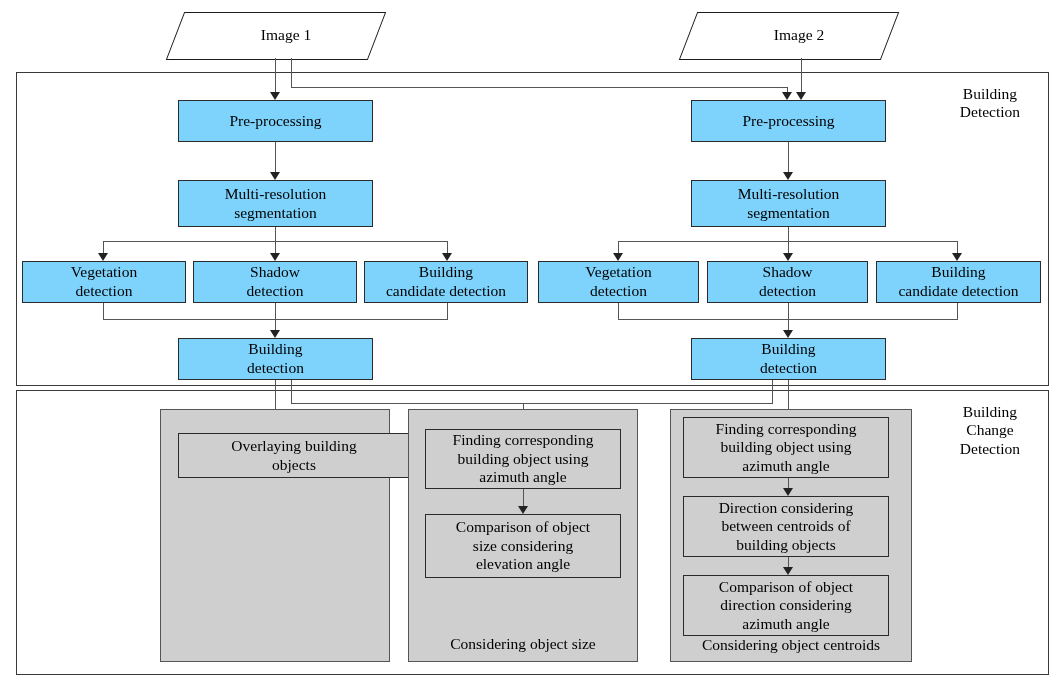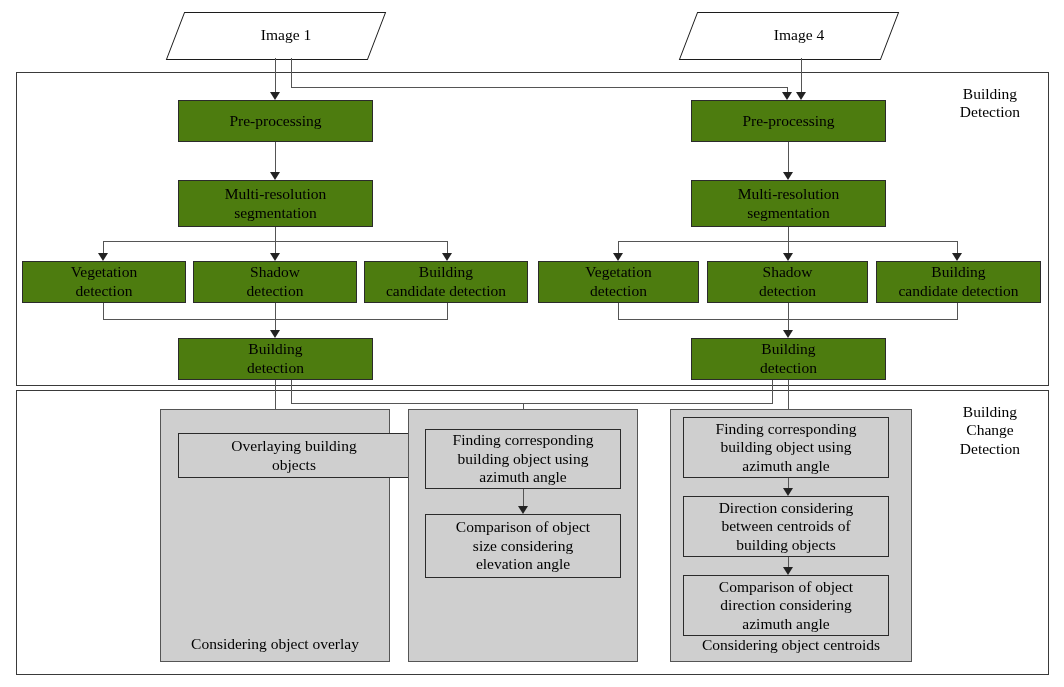--- a/index.html
+++ b/index.html
@@ -19,21 +19,21 @@
   .section-label{
     position:absolute;box-sizing:border-box;
     text-align:center;line-height:1.18;font-size:15.5px;
     white-space:pre-line;
   }
 
   
   .node{
     position:absolute;box-sizing:border-box;
     border:1.7px solid #2b2b2b;
-    background:#4d7c0f;
+    background:#7dd3fc;
     display:flex;align-items:center;justify-content:center;
     text-align:center;line-height:1.2;
     font-size:15.5px;
     white-space:pre-line;
     padding:1px 3px;
   }
 
   
   .panel{
     position:absolute;box-sizing:border-box;
@@ -77,21 +77,21 @@
 
 <div id="stage">
 
   <div class="para" style="left:175px;top:12px;width:200px;height:46px;">
     <div class="shape"></div>
     <span class="txt">Image 1</span>
   </div>
 
   <div class="para" style="left:688px;top:12px;width:200px;height:46px;">
     <div class="shape"></div>
-    <span class="txt">Image 4</span>
+    <span class="txt">Image 2</span>
   </div>
 
   <div class="section-frame" style="left:16px;top:72px;width:1033px;height:314px;"></div>
   <div class="section-frame" style="left:16px;top:390px;width:1033px;height:285px;"></div>
 
   <div class="section-label" style="left:940px;top:85px;width:100px;">Building
 Detection</div>
   <div class="section-label" style="left:940px;top:403px;width:100px;">Building
 Change
 Detection</div>
@@ -183,31 +183,31 @@
 
   <div class="ln v" style="left:788px;top:380px;height:37px;"></div>
   <div class="arrow" style="left:783px;top:412px;"></div>
 
   <div class="ln v" style="left:772px;top:380px;height:24px;"></div>
   <div class="ln h" style="left:523px;top:403px;width:250px;"></div>
 
   <div class="panel" style="left:160px;top:409px;width:230px;height:253px;"></div>
   <div class="node on-panel" style="left:178px;top:433px;width:232px;height:45px;">Overlaying building
 objects</div>
-  <div class="panel-caption" style="left:160px;top:635px;width:230px;">Considering object overlay</div>
 
   <div class="panel" style="left:408px;top:409px;width:230px;height:253px;"></div>
   <div class="node on-panel" style="left:425px;top:429px;width:196px;height:60px;">Finding corresponding
 building object using
 azimuth angle</div>
   <div class="ln v" style="left:523px;top:489px;height:22px;"></div>
   <div class="arrow" style="left:518px;top:506px;"></div>
   <div class="node on-panel" style="left:425px;top:514px;width:196px;height:64px;">Comparison of object
 size considering
 elevation angle</div>
+  <div class="panel-caption" style="left:408px;top:635px;width:230px;">Considering object size</div>
 
   <div class="panel" style="left:670px;top:409px;width:242px;height:253px;"></div>
   <div class="node on-panel" style="left:683px;top:417px;width:206px;height:61px;">Finding corresponding
 building object using
 azimuth angle</div>
   <div class="ln v" style="left:788px;top:478px;height:14px;"></div>
   <div class="arrow" style="left:783px;top:488px;"></div>
   <div class="node on-panel" style="left:683px;top:496px;width:206px;height:61px;">Direction considering
 between centroids of
 building objects</div>

